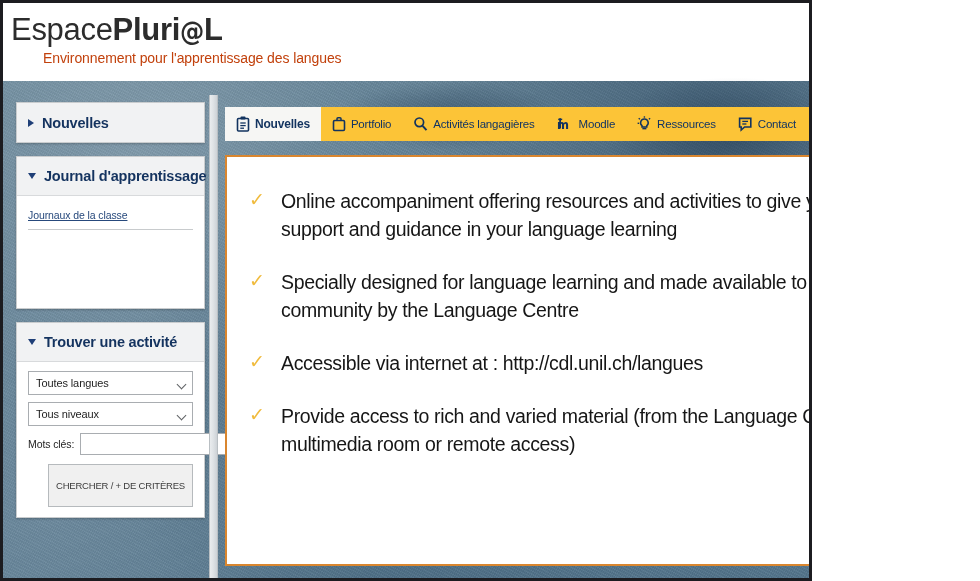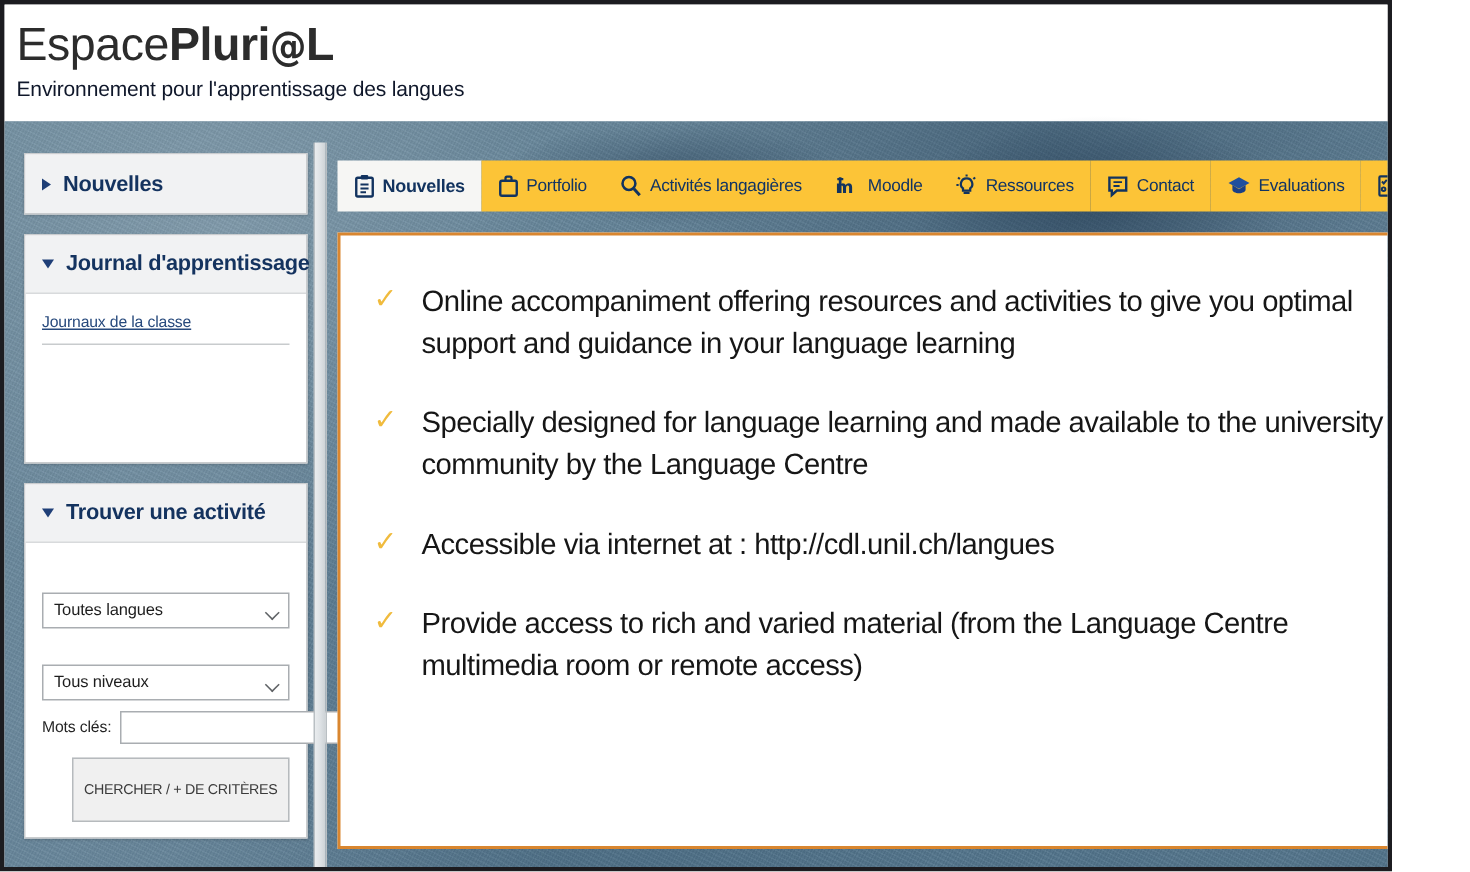--- a/index.html
+++ b/index.html
@@ -8,21 +8,21 @@
   html, body {
     width: 980px;
     height: 581px;
     overflow: hidden;
     background: #ffffff;
     font-family: "Liberation Sans", sans-serif;
   }
 
   #screenshot {
     position: relative;
-    width: 928px;
+    width: 812px;
     height: 581px;
     background: #ffffff;
     border: 3px solid #1c1c20;
     overflow: hidden;
     text-decoration: underline;
   }
 
   
   .header {
     position: absolute;
@@ -44,24 +44,25 @@
   .logo-espace { font-weight: 300; }
   .logo-pluri   { font-weight: bold; }
   .logo-at {
     font-weight: bold;
     font-family: "DejaVu Sans", sans-serif;
     font-size: 27px;
   }
   .logo-sub {
     font-size: 14px;
     line-height: 18px;
-    color: #0f172a;
+    color: #c2410c;
     margin-top: 1px;
     letter-spacing: -0.1px;
     white-space: nowrap;
+    margin-left: 32px;
   }
 
   
   .bg-texture {
     position: absolute;
     left: 0; top: 78px;
     width: 974px;
     height: 497px;
     background-color: #5f7f94;
     background-image:
@@ -150,21 +151,21 @@
     letter-spacing: -0.1px;
     margin-bottom: 6px;
     cursor: pointer;
   }
   .journal-rule {
     border-top: 1px solid #c8cbcd;
     margin-top: 2px;
   }
 
   
-  .form-row { margin-bottom: 7px; margin-top: 24px; }
+  .form-row { margin-bottom: 7px; }
   .sel {
     position: relative;
     width: 100%;
     height: 24px;
     border: 1px solid #a9adb1;
     background: #ffffff;
     display: flex;
     align-items: center;
     padding: 0 20px 0 7px;
     font-size: 11px;

